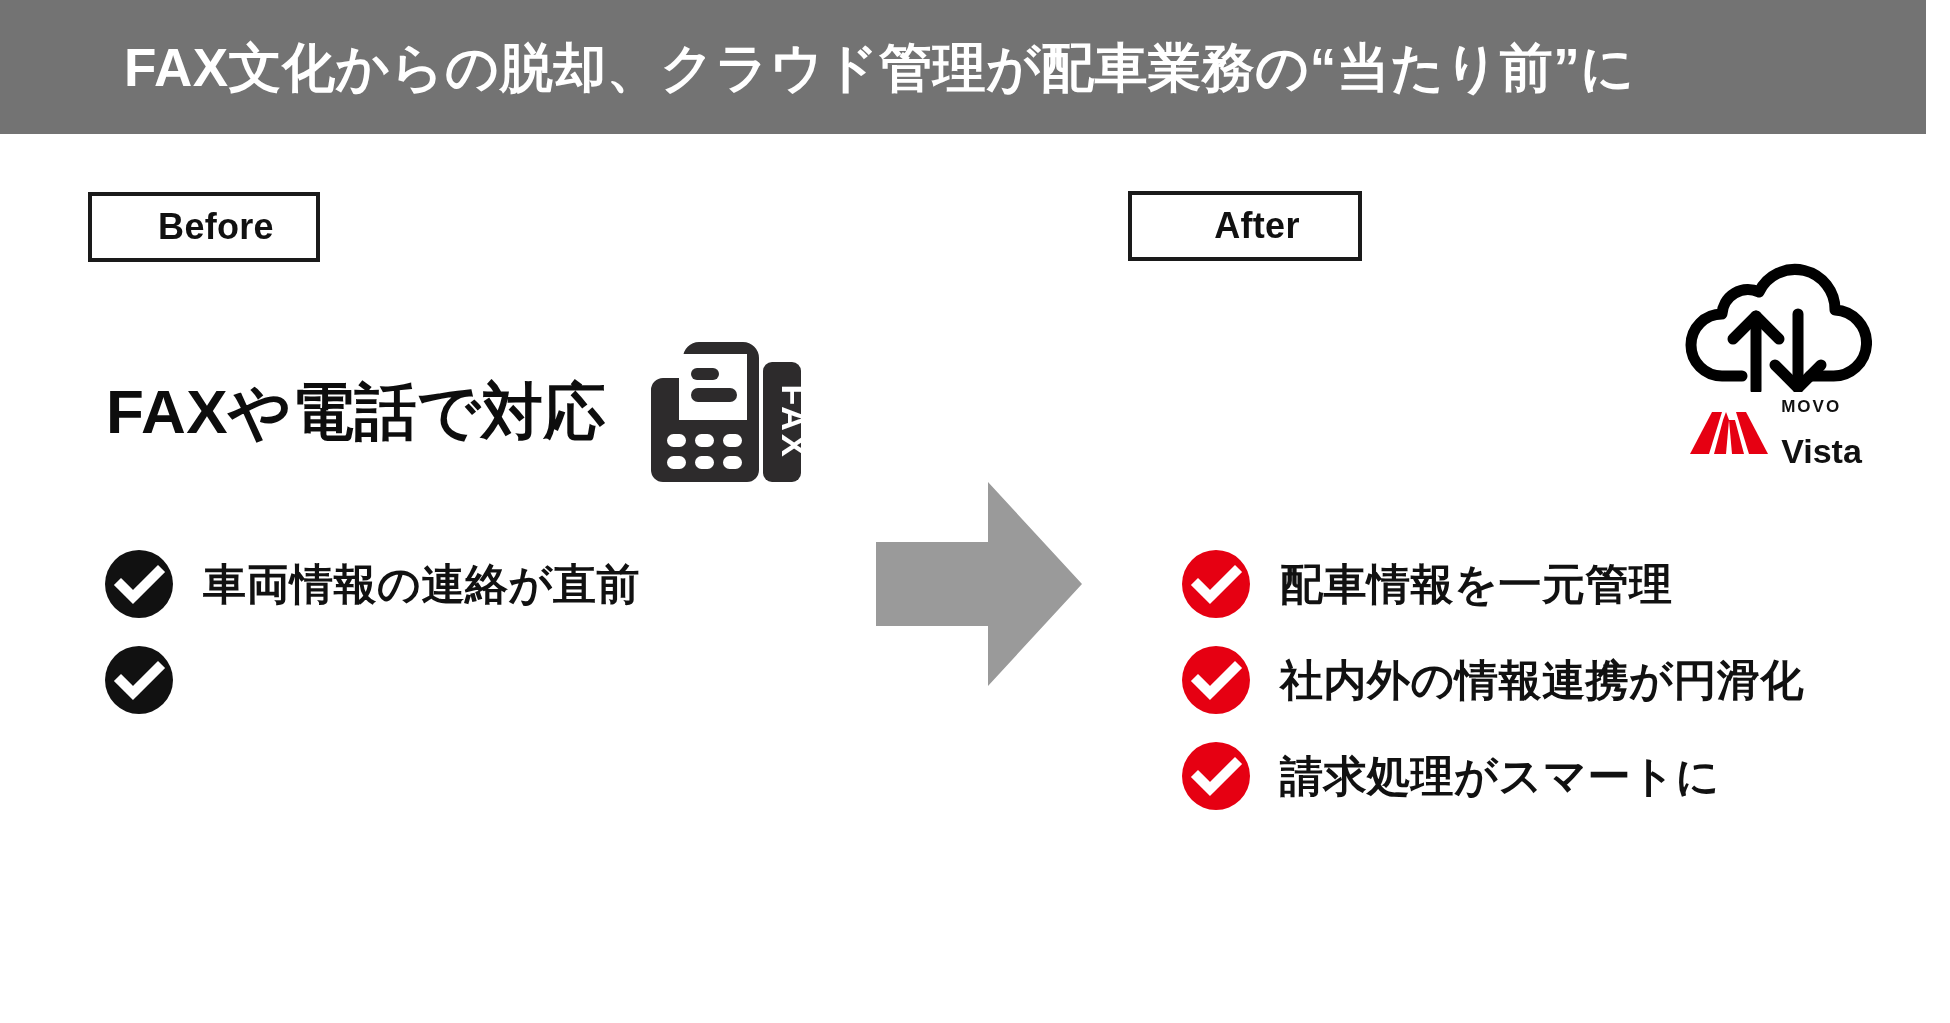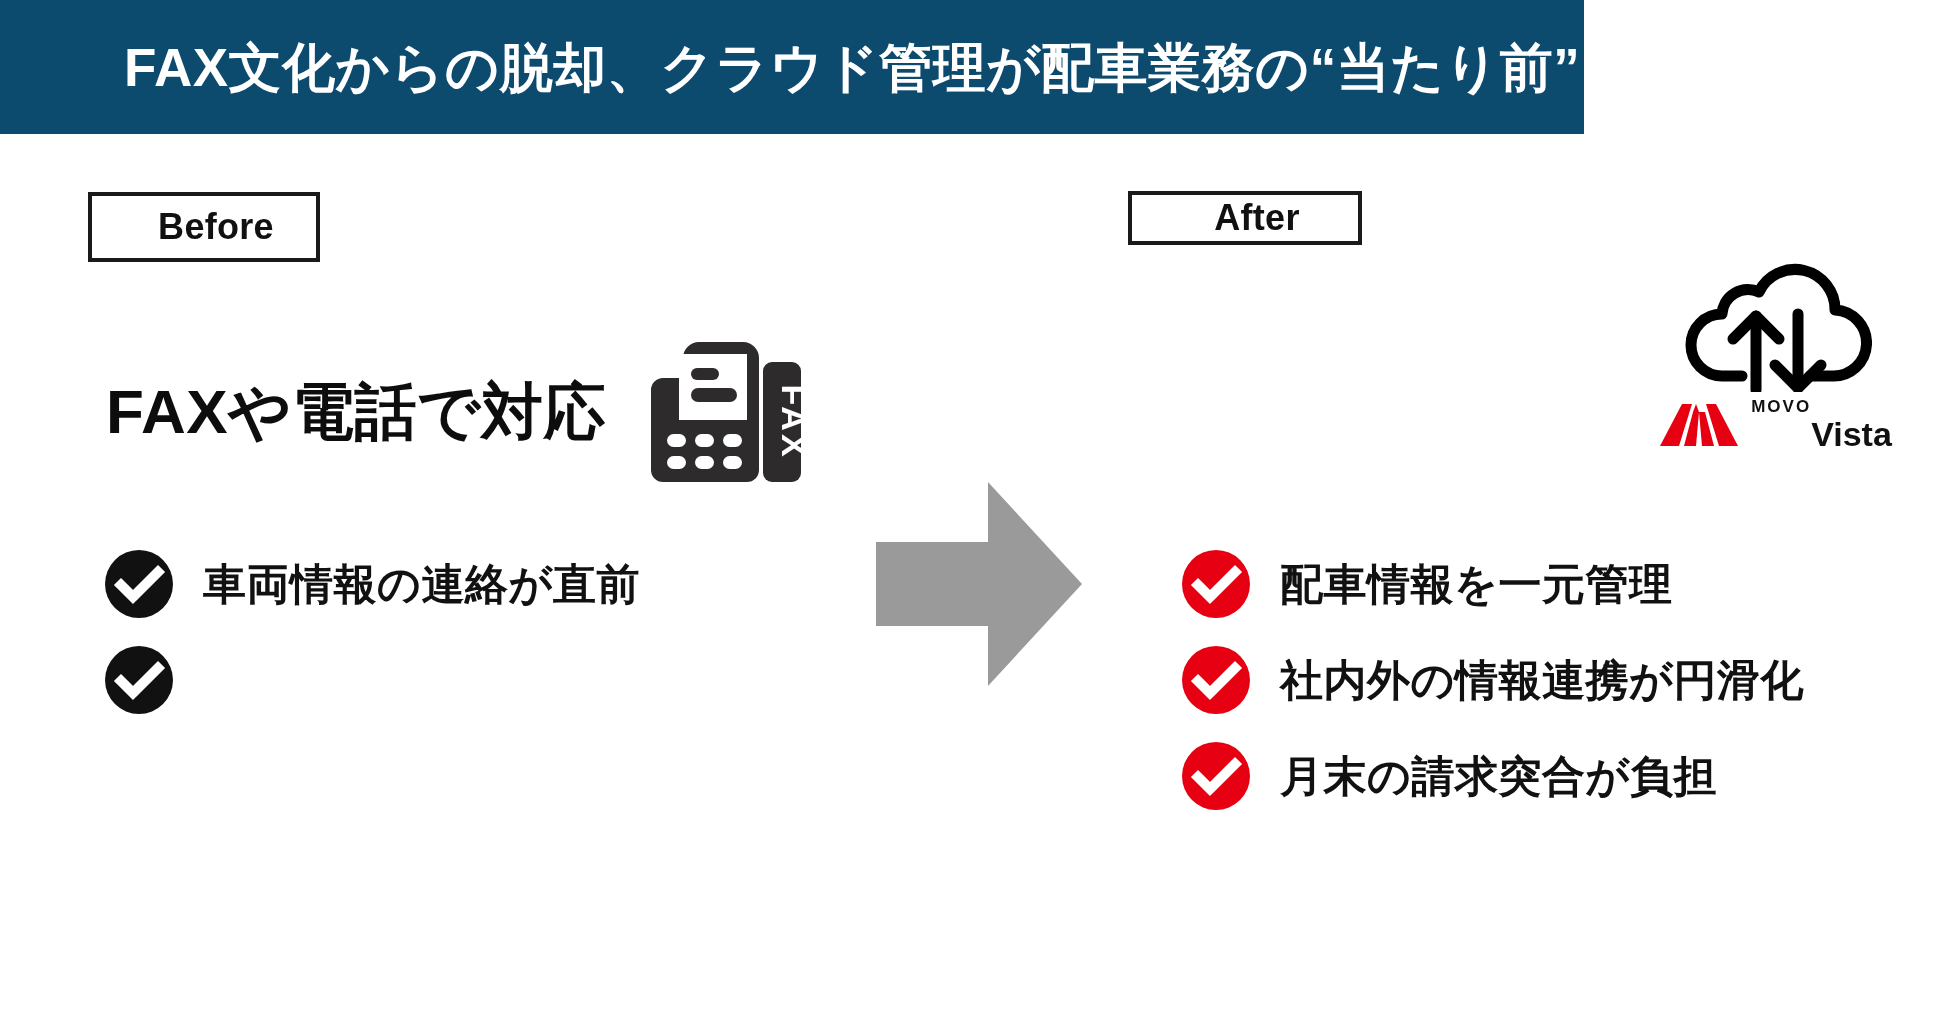--- a/index.html
+++ b/index.html
@@ -19,23 +19,23 @@
     height: 1023px;
     background: #ffffff;
     overflow: hidden;
   }
 
   
   .header-bar {
     position: absolute;
     left: 0;
     top: 0;
-    width: 1584px;
+    width: 1926px;
     height: 134px;
-    background: #0c4a6e;
+    background: #737373;
     display: flex;
     align-items: center;
   }
   .header-title {
     margin-left: 124px;
     color: #ffffff;
     font-size: 53px;
     font-weight: 700;
     letter-spacing: 0.5px;
     line-height: 1;
@@ -61,21 +61,21 @@
   .chip-before {
     left: 88px;
     top: 192px;
     width: 232px;
     height: 70px;
   }
   .chip-after {
     left: 1128px;
     top: 191px;
     width: 234px;
-    height: 54px;
+    height: 70px;
   }
 
   
   .section-heading {
     position: absolute;
     display: flex;
     align-items: center;
     gap: 26px;
     white-space: nowrap;
   }
@@ -126,21 +126,21 @@
     gap: 13px;
   }
   .brand-mark {
     display: block;
     width: 78px;
     height: 42px;
     flex: none;
   }
   .brand-words {
     display: flex;
-    flex-direction: row;
+    flex-direction: column;
     align-items: flex-start;
     line-height: 1;
   }
   .brand-movo {
     font-size: 17px;
     font-weight: 700;
     letter-spacing: 2.0px;
     color: #111111;
   }
   .brand-vista {
@@ -310,18 +310,18 @@
         <polyline points="16,35 28,47 53,22" fill="none" stroke="#ffffff" stroke-width="10" stroke-linecap="square" stroke-linejoin="miter"></polyline>
       </svg>
       <span class="bullet-text">社内外の情報連携が円滑化</span>
     </div>
 
     <div class="bullet-row">
       <svg class="check-badge" viewBox="0 0 68 68">
         <circle cx="34" cy="34" r="34" fill="#e60012"></circle>
         <polyline points="16,35 28,47 53,22" fill="none" stroke="#ffffff" stroke-width="10" stroke-linecap="square" stroke-linejoin="miter"></polyline>
       </svg>
-      <span class="bullet-text">月末の請求突合が負担</span>
+      <span class="bullet-text">請求処理がスマートに</span>
     </div>
 
   </div>
 
 </div>
 
 </body></html>

